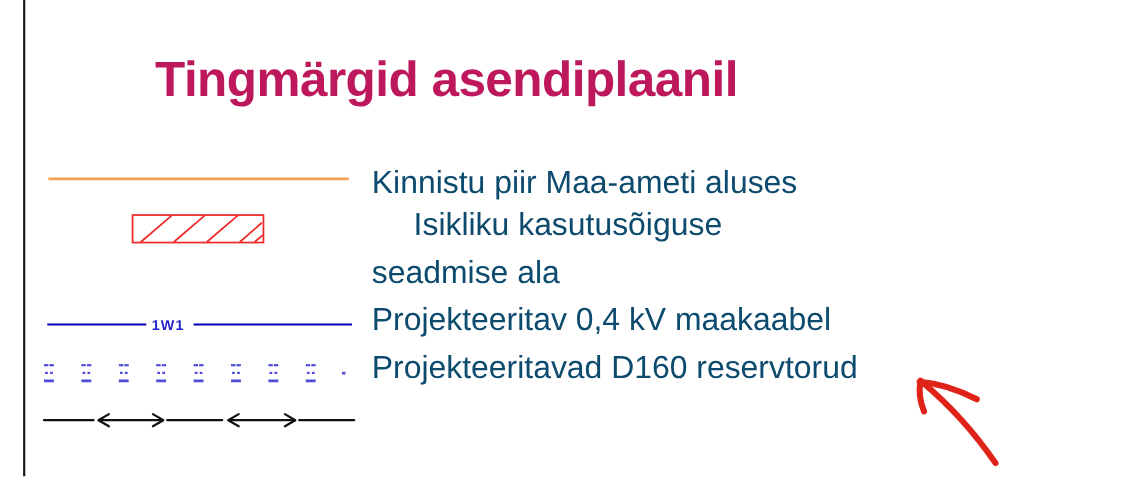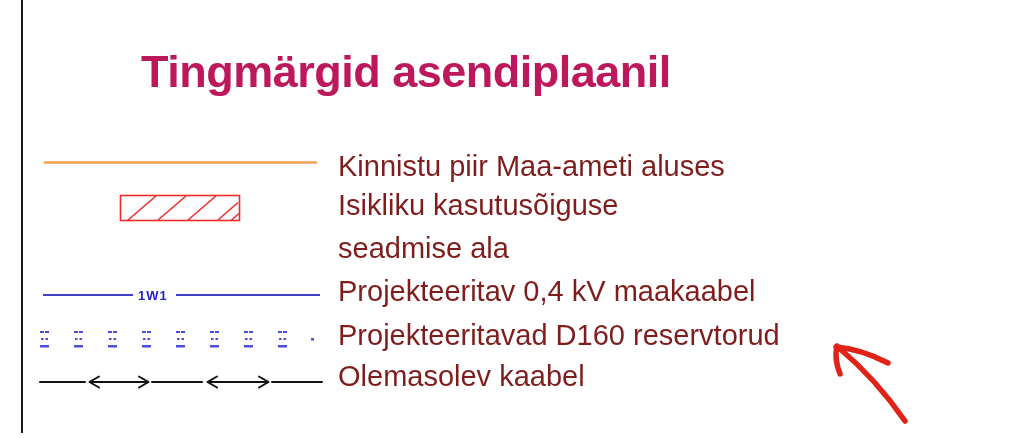--- a/index.html
+++ b/index.html
@@ -31,25 +31,25 @@
     color: #be185d;
     line-height: 45px;
     letter-spacing: -0.5px;
     white-space: nowrap;
   }
   .legend-label {
     position: absolute;
     left: 338px;
     font-size: 29px;
     line-height: 29px;
-    color: #7f1d1d;
+    color: #0c4a6e;
     white-space: nowrap;
   }
   .ll-1 { top: 152px; }
-  .ll-2a { top: 191px; }
+  .ll-2a { top: 191px; margin-left: 38px; }
   .ll-2b { top: 234px; }
   .ll-3 { top: 277px; }
   .ll-4 { top: 321px; text-align: center; }
   .ll-5 { top: 362px; }
 </style>
 </head>
 <body>
 
 <div class="page">
 
@@ -115,15 +115,14 @@
     </g>
   </svg>
 
   <div class="doc-title">Tingmärgid asendiplaanil</div>
 
   <div class="legend-label ll-1">Kinnistu piir Maa-ameti aluses</div>
   <div class="legend-label ll-2a">Isikliku kasutusõiguse</div>
   <div class="legend-label ll-2b">seadmise ala</div>
   <div class="legend-label ll-3">Projekteeritav 0,4 kV maakaabel</div>
   <div class="legend-label ll-4">Projekteeritavad D160 reservtorud</div>
-  <div class="legend-label ll-5">Olemasolev kaabel</div>
 
 </div>
 
 </body></html>

